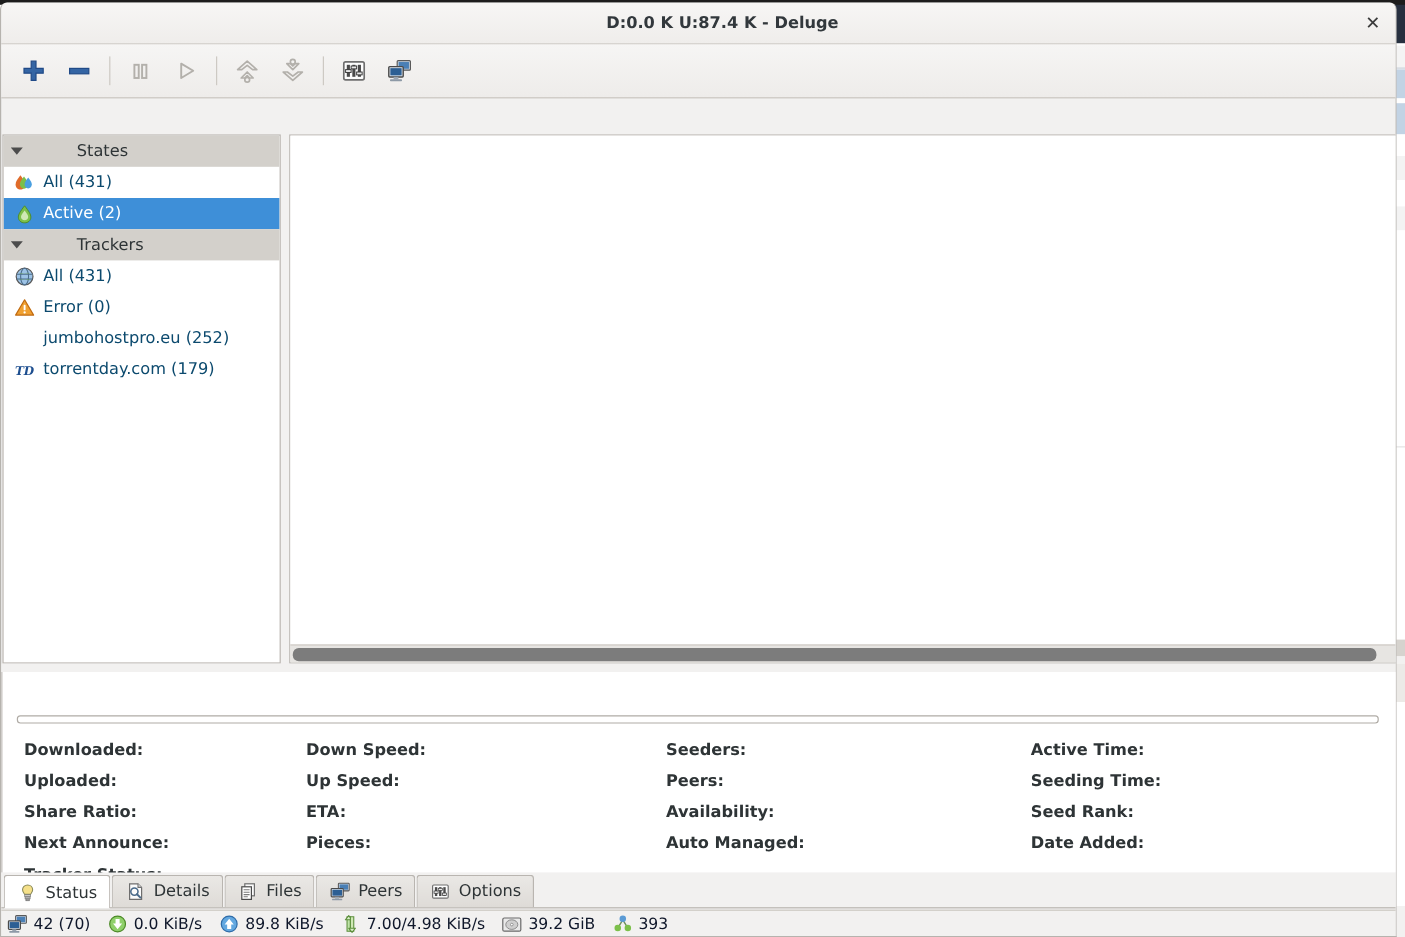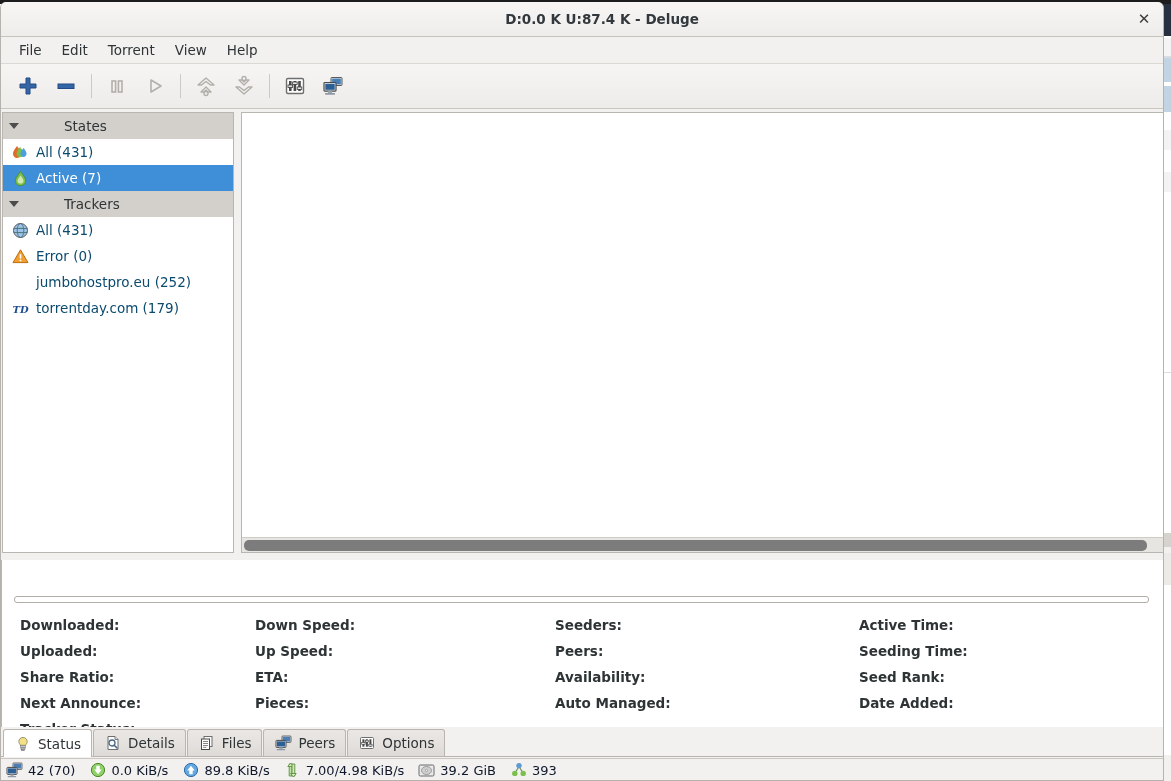--- a/index.html
+++ b/index.html
@@ -362,27 +362,20 @@
 
 <div id="top-strip"></div>
 
 <div id="deluge-window">
 
   <div id="titlebar">
     <div class="title-text">D:0.0 K U:87.4 K - Deluge</div>
     <div class="close-btn">✕</div>
   </div>
 
-  <div id="menubar">
-    <div class="menu-item">File</div>
-    <div class="menu-item">Edit</div>
-    <div class="menu-item">Torrent</div>
-    <div class="menu-item">View</div>
-    <div class="menu-item">Help</div>
-  </div>
 
   <div id="toolbar">
     <div class="tb-btn">
       <svg width="22" height="22" viewBox="0 0 22 22">
         <path d="M9 3 h4 v6 h6 v4 h-6 v6 h-4 v-6 h-6 v-4 h6 z" fill="#3465a4" stroke="#204a87" stroke-width="1"></path>
       </svg>
     </div>
     <div class="tb-btn">
       <svg width="22" height="22" viewBox="0 0 22 22">
         <rect x="3" y="9" width="16" height="4.5" fill="#3465a4" stroke="#204a87" stroke-width="1"></rect>
@@ -460,21 +453,21 @@
       </div>
 
 
       <div class="side-row selected">
         <span class="ic">
           <svg width="17" height="17" viewBox="0 0 17 17">
             <path d="M8.5 1.5 C4.8 6.3 3.3 8.6 3.3 11 C3.3 13.8 5.6 15.7 8.5 15.7 C11.4 15.7 13.7 13.8 13.7 11 C13.7 8.6 12.2 6.3 8.5 1.5 Z" fill="#7cc04a" stroke="#4d8a28" stroke-width="0.8"></path>
             <path d="M8.5 5.5 C6.3 8.4 5.5 9.6 5.5 10.9 C5.5 12.5 6.8 13.6 8.5 13.6 C10.2 13.6 11.5 12.5 11.5 10.9 C11.5 9.6 10.7 8.4 8.5 5.5 Z" fill="#cfe8b5"></path>
           </svg>
         </span>
-        <span class="lbl-txt">Active (7)</span>
+        <span class="lbl-txt">Active (2)</span>
       </div>
 
       <div class="side-group">
         <span class="tri"></span>
         <span>Trackers</span>
       </div>
 
       <div class="side-row">
         <span class="ic">
           <svg width="17" height="17" viewBox="0 0 17 17">

